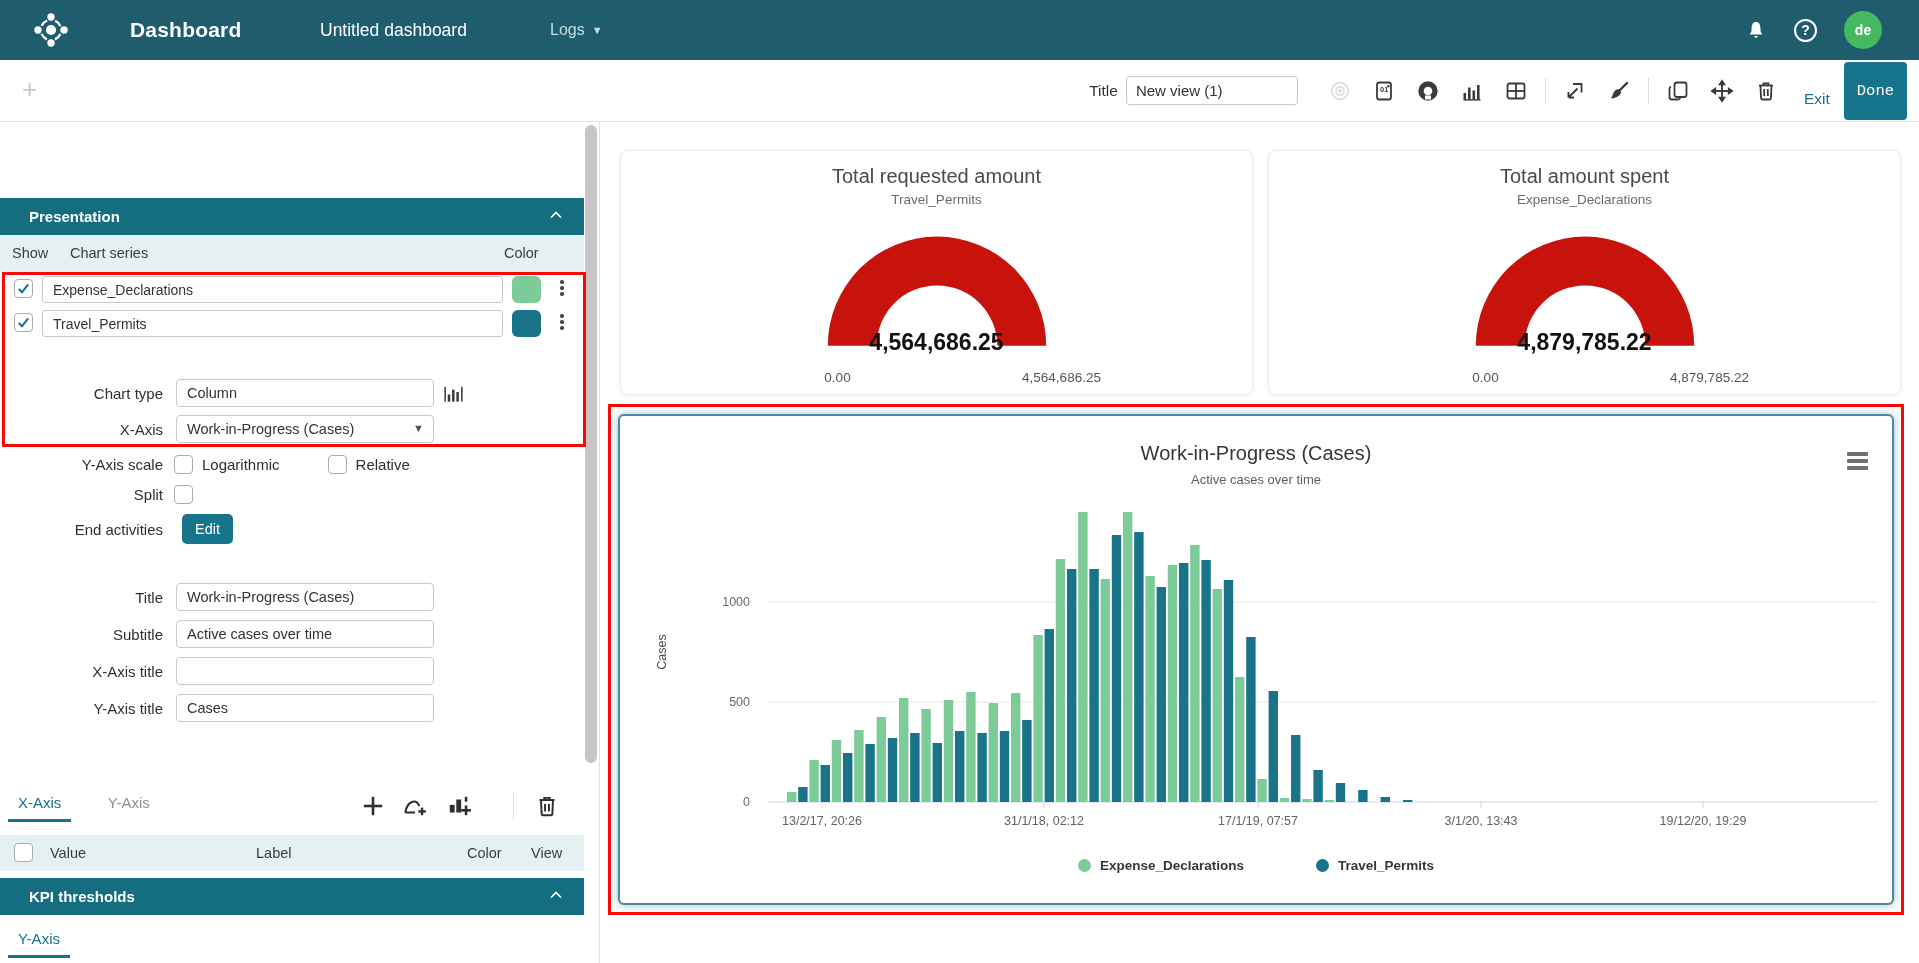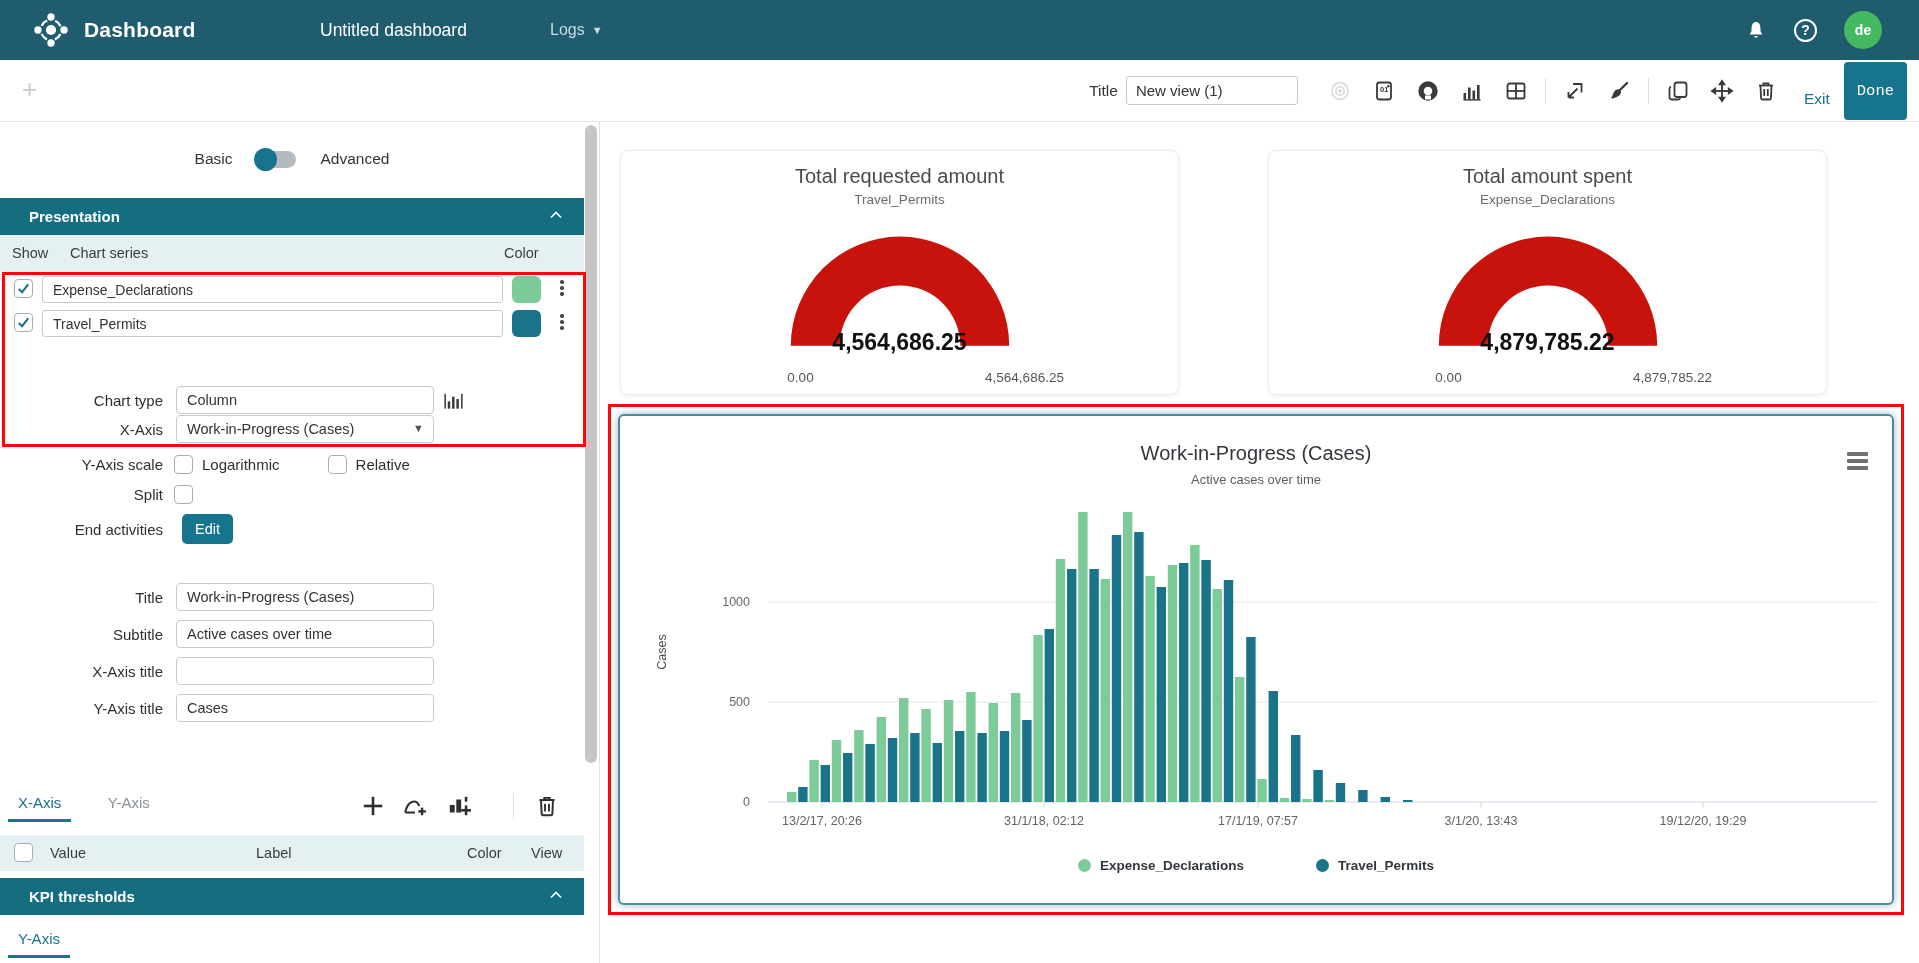--- a/index.html
+++ b/index.html
@@ -3,21 +3,21 @@
 <meta charset="utf-8">
 <style>
   * { margin:0; padding:0; box-sizing:border-box; }
   html,body { background:#fff; }
   body { font-family:"Liberation Sans", sans-serif; }
   #app { position:relative; width:1919px; height:963px; background:#fff; overflow:hidden; }
 
   
   .navbar { position:absolute; left:0; top:0; width:1919px; height:60px; background:#1e5c6e; display:flex; align-items:center; }
   .logo { margin-left:34px; width:34px; height:34px; }
-  .app-title { margin-left:16px; color:#fff; font-size:21px; font-weight:bold; letter-spacing:.2px; }
+  .app-title { margin-left:62px; color:#fff; font-size:21px; font-weight:bold; letter-spacing:.2px; }
   .dash-name { position:absolute; left:320px; color:#fff; font-size:17.5px; }
   .logs { position:absolute; left:550px; color:#c9dbe0; font-size:16px; cursor:pointer; display:flex; align-items:center; gap:7px; }
   .logs .caret { font-size:11px; }
   .nav-right { position:absolute; right:37px; display:flex; align-items:center; gap:27px; }
   .help-circle { width:23px; height:23px; border:2px solid #fff; border-radius:50%; color:#fff; font-size:14px; font-weight:bold; display:flex; align-items:center; justify-content:center; }
   .avatar { width:38px; height:38px; border-radius:50%; background:#45b862; color:#fff; font-size:14px; font-weight:bold; display:flex; align-items:center; justify-content:center; }
 
   
   .toolbar { position:absolute; left:0; top:60px; width:1919px; height:62px; background:#fff; border-bottom:1px solid #e4e4e4; }
   .plus-btn { position:absolute; left:22px; top:16px; color:#c9c9c9; font-size:26px; line-height:1; cursor:pointer; }
@@ -66,21 +66,21 @@
   .edit-btn { margin-left:19px; background:#16748c; color:#fff; border:none; border-radius:5px; font-size:14.5px; font-family:inherit; padding:7px 13px; cursor:pointer; }
 
   .tab { display:inline-block; font-size:15px; padding:10px 10px 11px; cursor:pointer; }
   .tab.active { color:#16748c; box-shadow:inset 0 -3px 0 #16748c; }
   .tab.idle { color:#8a9095; }
   .rl-icon { position:absolute; cursor:pointer; }
   .rl-icon svg { width:26px; height:26px; }
   .rl-sep { position:absolute; width:1px; height:26px; background:#ddd; }
 
   
-  .gauge-card { position:absolute; top:150px; width:559px; height:245px; background:#fff; border:1px solid #ececec; border-radius:8px; box-shadow:0 1px 4px rgba(0,0,0,.07); }
+  .gauge-card { position:absolute; top:150px; width:633px; height:245px; background:#fff; border:1px solid #ececec; border-radius:8px; box-shadow:0 1px 4px rgba(0,0,0,.07); }
   .g-title { text-align:center; margin-top:14px; font-size:20px; color:#4a4a4a; }
   .g-sub { text-align:center; margin-top:4px; font-size:13.5px; color:#6b6b6b; }
   .g-arc { display:block; margin:14px auto 0; width:260px; height:130px; }
   .g-value { position:absolute; bottom:38px; width:100%; text-align:center; font-size:23px; font-weight:bold; color:#111; }
   .g-min, .g-max { position:absolute; bottom:9px; font-size:13.5px; color:#555; transform:translateX(-50%);margin-left:13px; }
   .g-min { left:calc(50% - 112px); }
   .g-max { left:calc(50% + 112px); }
 
   .chart-card { position:absolute; left:618px; top:414px; width:1276px; height:491px; background:#fff; border:2px solid #4d8aa0; border-radius:6px; box-shadow:0 0 8px rgba(70,135,160,.55); }
   .c-title { text-align:center; margin-top:26px; font-size:20px; color:#32373c; }
@@ -207,27 +207,20 @@
           </svg>
         </div>
       </div>
       <span class="exit-link">Exit</span>
       <button class="done-btn">Done</button>
     </div>
   </div>
 
   <div class="sidebar">
 
-    <div class="mode-row">
-      <span class="mode-txt">Basic</span>
-      <div class="switch">
-          <div class="knob"></div>
-        </div>
-      <span class="mode-txt">Advanced</span>
-    </div>
 
     <div class="sec-header" style="top:76px;">
       <span>Presentation</span>
       <svg class="collapse" width="12" height="8" viewBox="0 0 12 8">
         <polyline points="1,6.5 6,1.5 11,6.5" fill="none" stroke="#fff" stroke-width="1.6"></polyline>
       </svg>
     </div>
     <div class="cols-row" style="top:113px;">
       <span style="position:absolute;left:12px;">Show</span>
       <span style="position:absolute;left:70px;">Chart series</span>
@@ -256,21 +249,21 @@
       </div>
       <input class="series-input" value="Travel_Permits" style="">
       <div class="swatch" style="background: rgb(26, 116, 137);"></div>
       <div class="kebab">
           <i></i>
           <i></i>
           <i></i>
         </div>
     </div>
 
-    <div class="form-row" style="top:264px;">
+    <div class="form-row" style="top:257px;">
       <span class="f-label">Chart type</span>
       <input class="f-input" value="Column" style="">
       <svg class="ct-icon" width="23" height="23" viewBox="0 0 24 24">
         <g fill="#3a3a3a">
           <rect x="2.5" y="5" width="1.6" height="15.5"></rect>
           <rect x="19.9" y="5" width="1.6" height="15.5"></rect>
           <rect x="6" y="13" width="2.6" height="7.5"></rect>
           <rect x="10.5" y="8" width="2.6" height="12.5"></rect>
           <rect x="15" y="10.5" width="2.6" height="10"></rect>
         </g>

